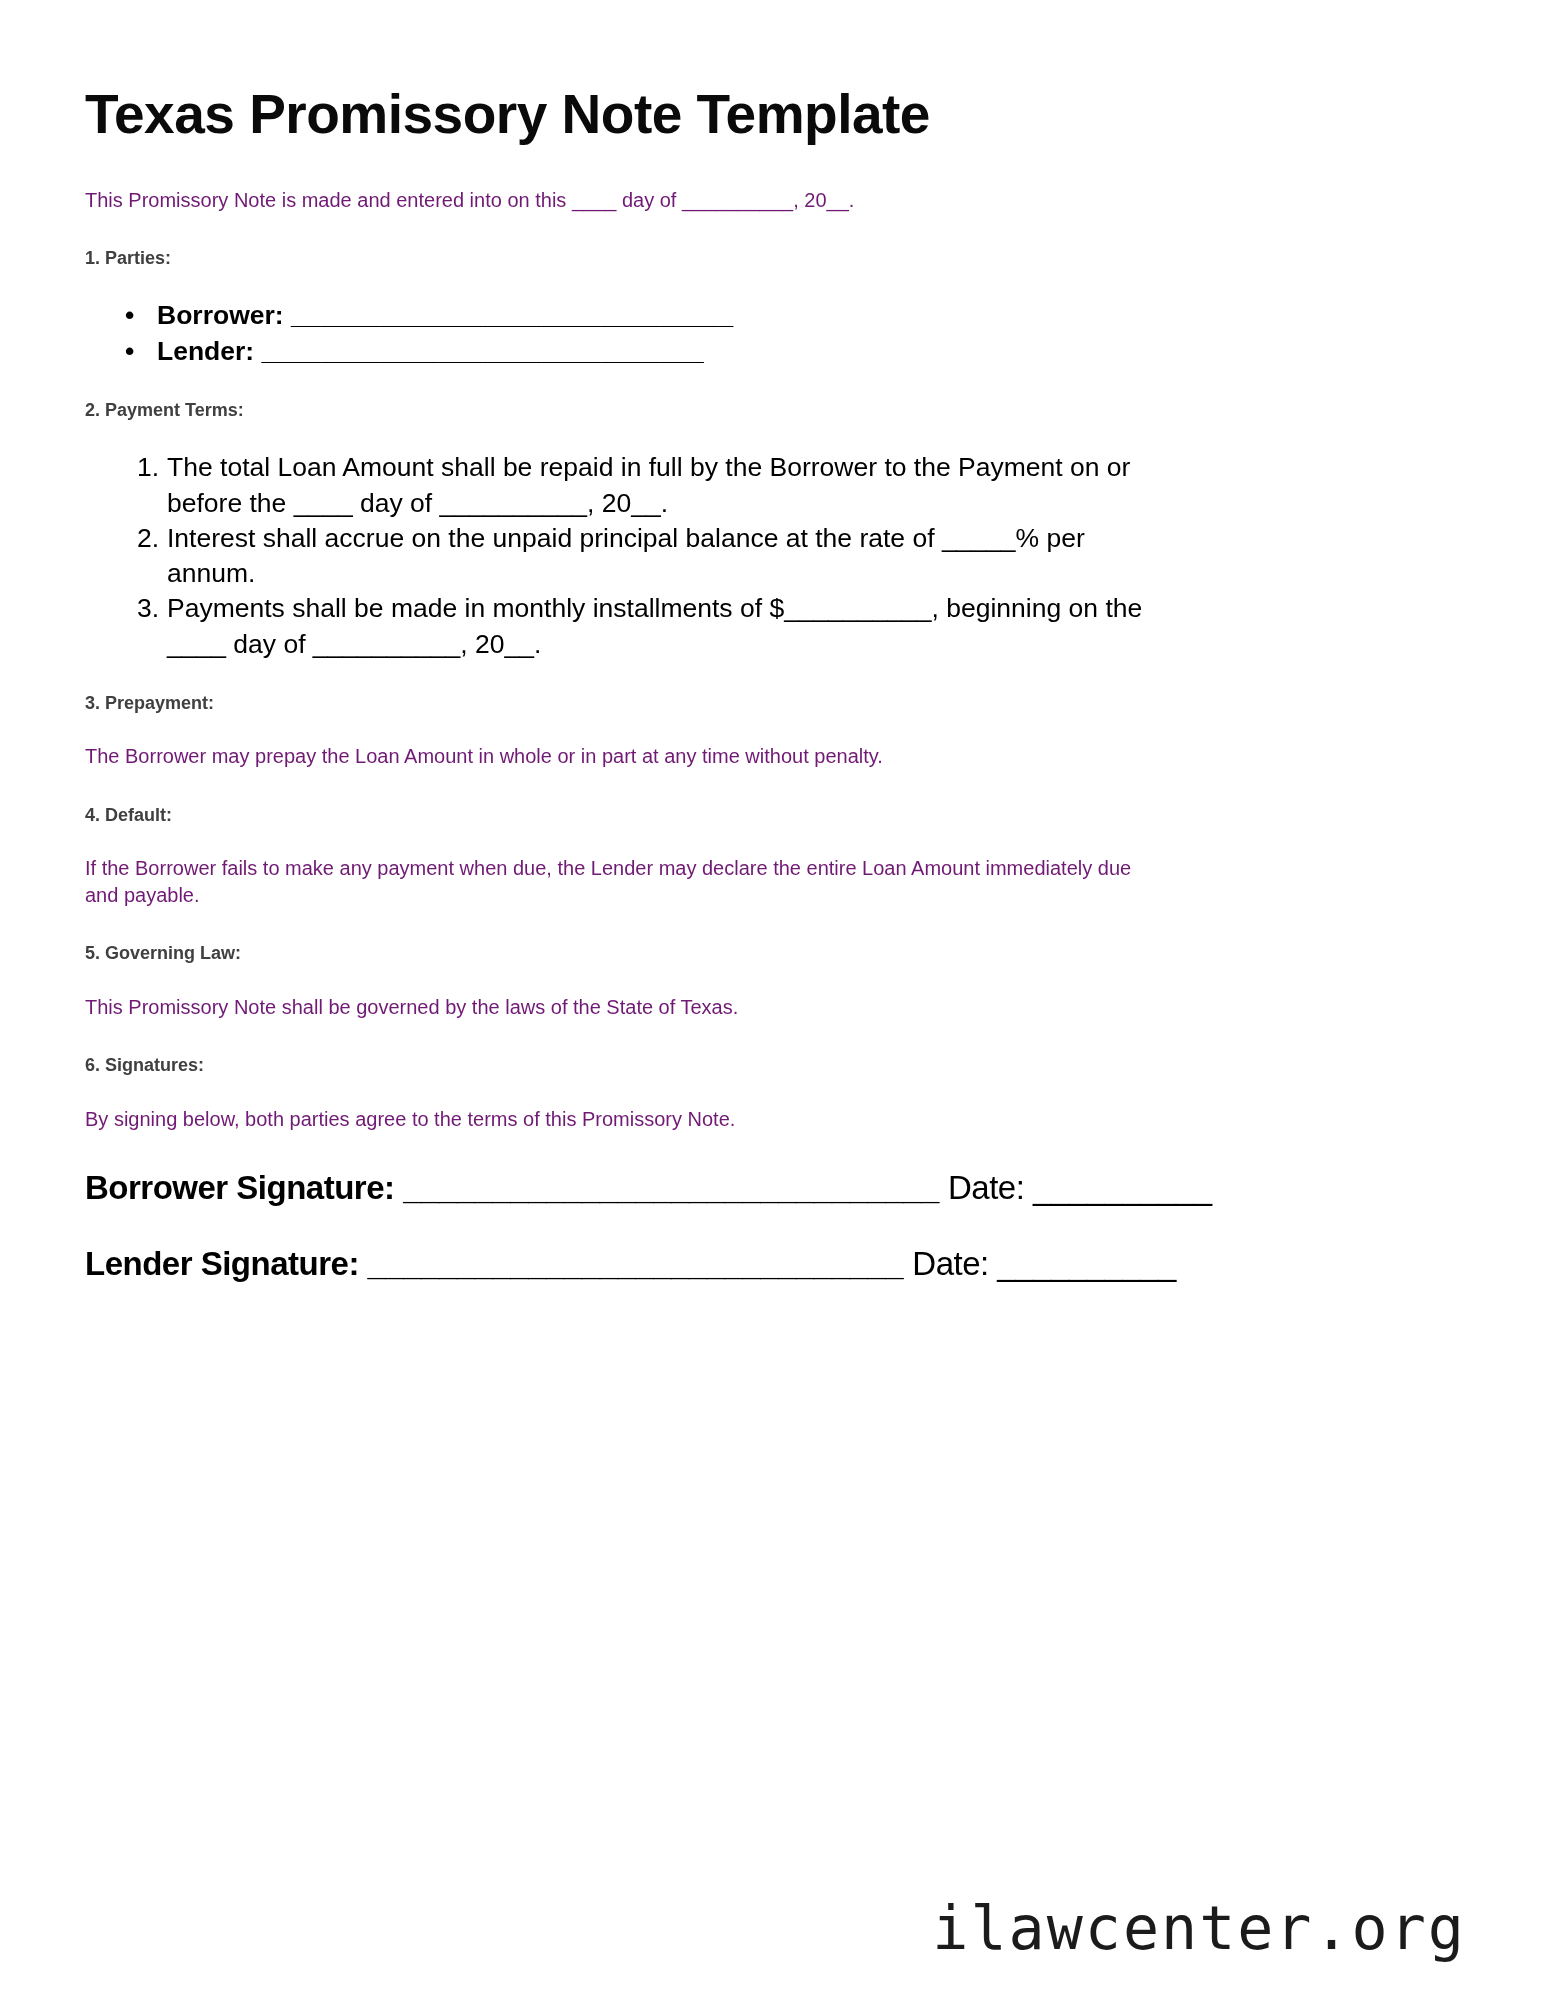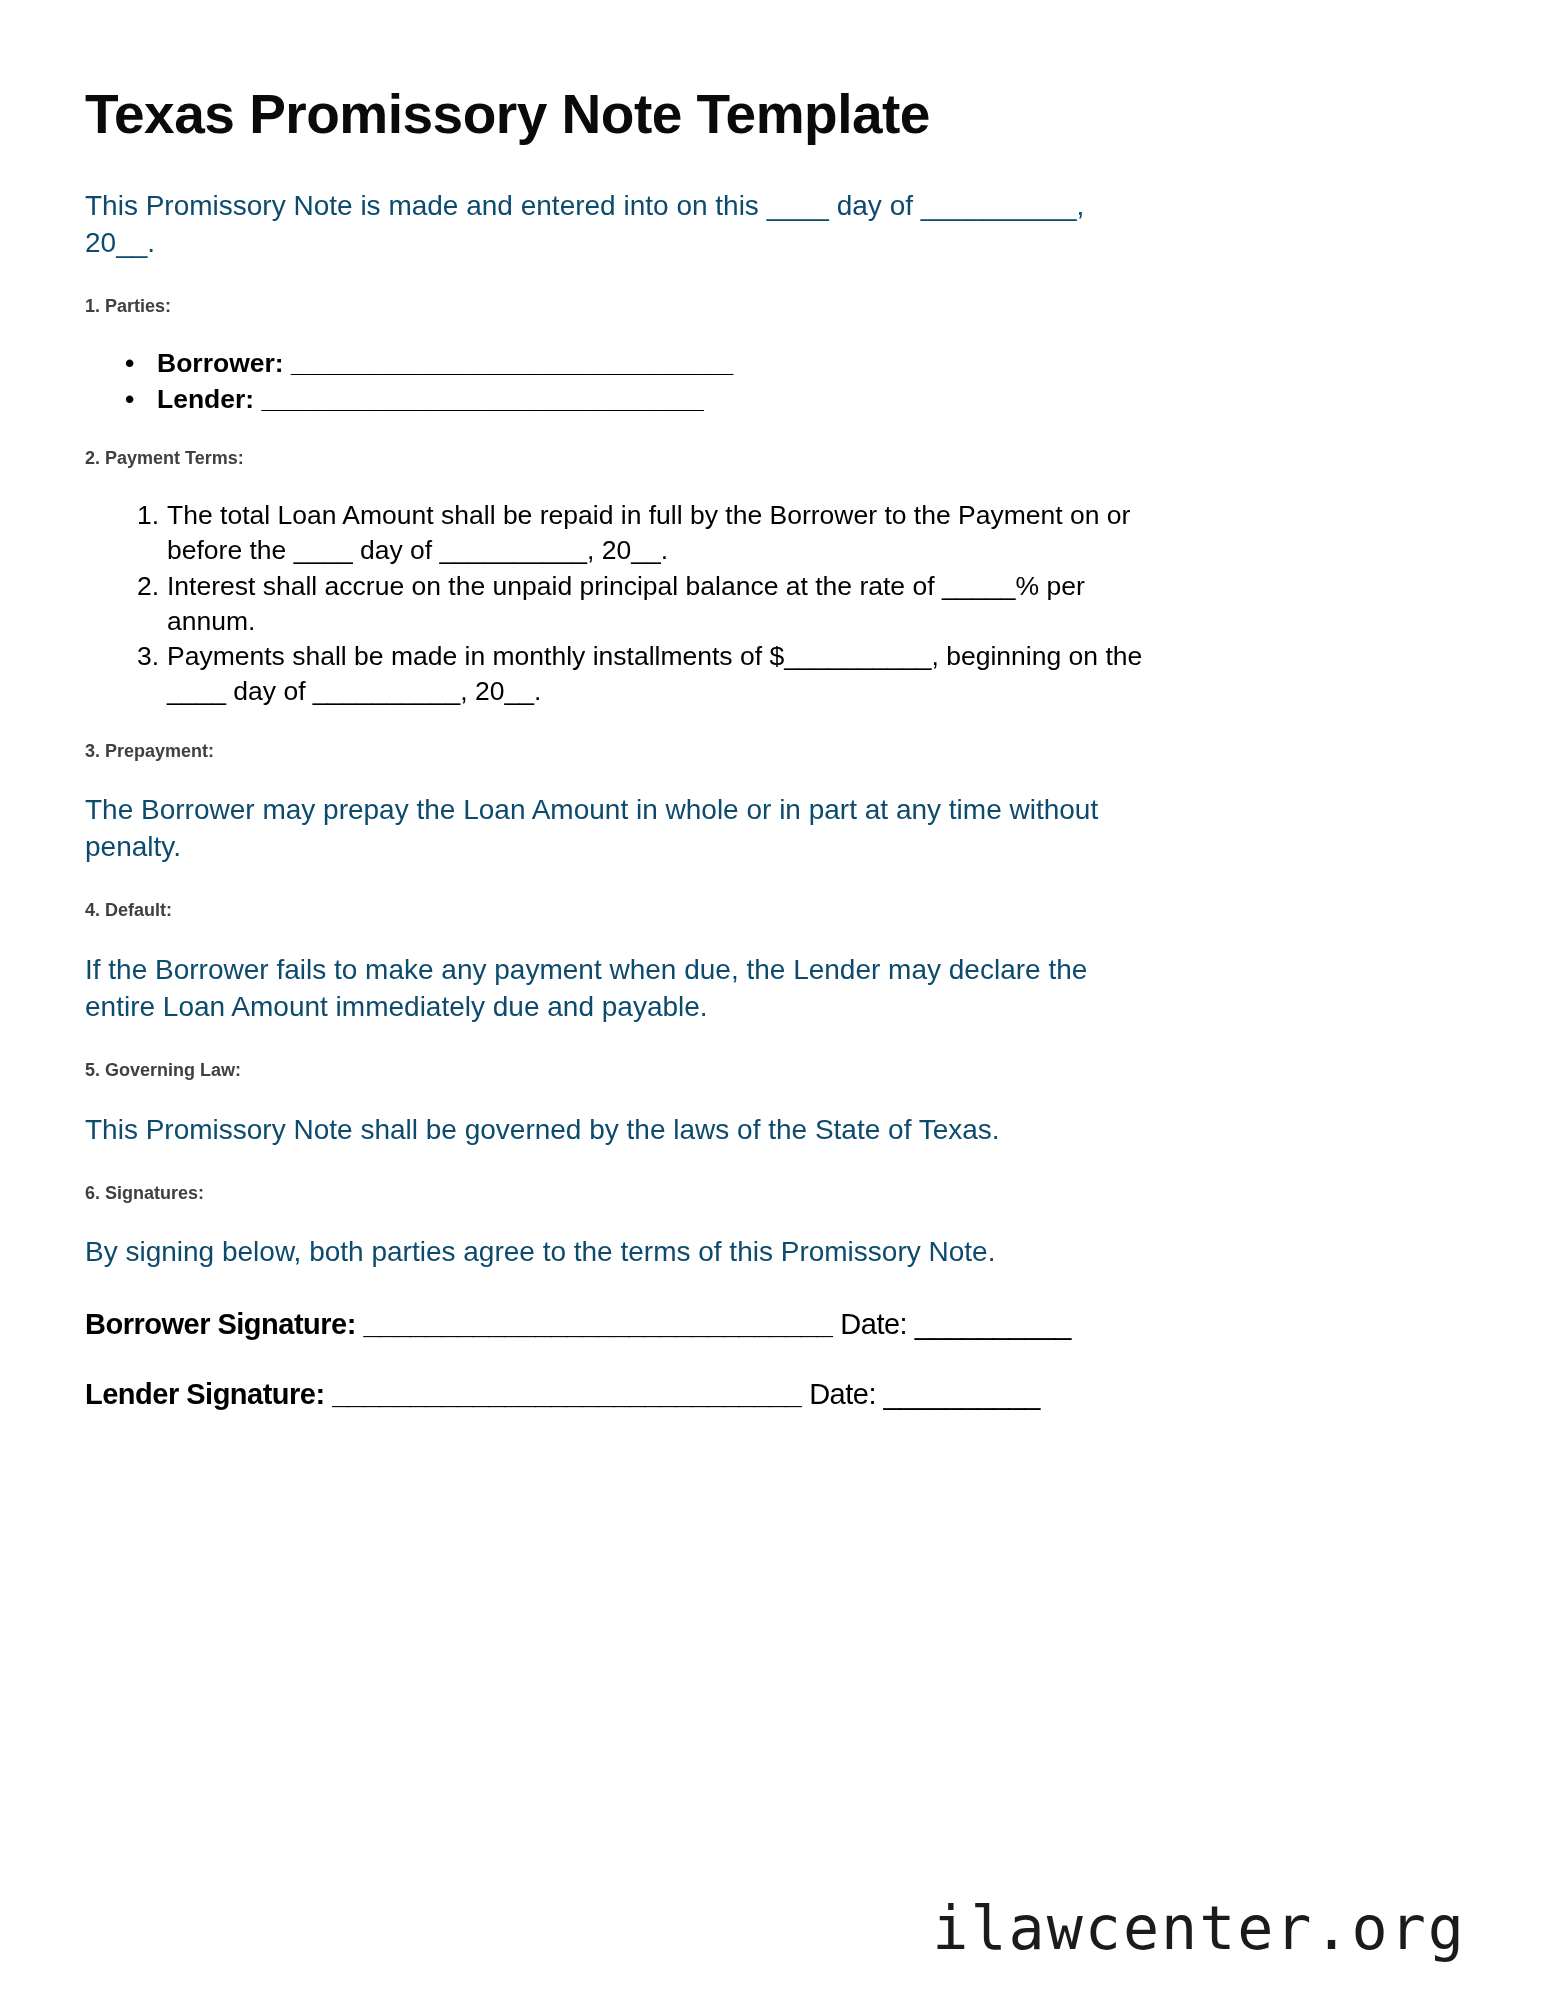--- a/index.html
+++ b/index.html
@@ -27,25 +27,25 @@
   }
   .doc-title {
     font-size: 55px;
     font-weight: bold;
     letter-spacing: -0.5px;
     line-height: 1.1;
     margin: 16px 0 42px 0;
     color: #0a0a0a;
   }
   p.body-text {
-    font-size: 28px;
+    font-size: 20px;
     line-height: 1.33;
     margin: 16px 0 34px 0;
     max-width: 1100px;
-    color: #0c4a6e;
+    color: #701a75;
   }
   h2.section-heading {
     font-size: 18px;
     font-weight: bold;
     line-height: 1.3;
     margin: 0 0 28px 0;
     color: #404040;
   }
   ul.party-list {
     list-style: none;
@@ -82,21 +82,21 @@
     max-width: 1060px;
   }
   ol.terms-list li .num-marker {
     position: absolute;
     left: 0;
     top: 0;
     width: 34px;
     text-align: right;
   }
   .sig-row {
-    font-size: 29px;
+    font-size: 33px;
     line-height: 1.33;
     margin: 0 0 32px 0;
     white-space: nowrap;
   }
   .sig-row .sig-label {
     font-weight: bold;
   }
   .sig-row .date-label {
     font-weight: normal;
   }

